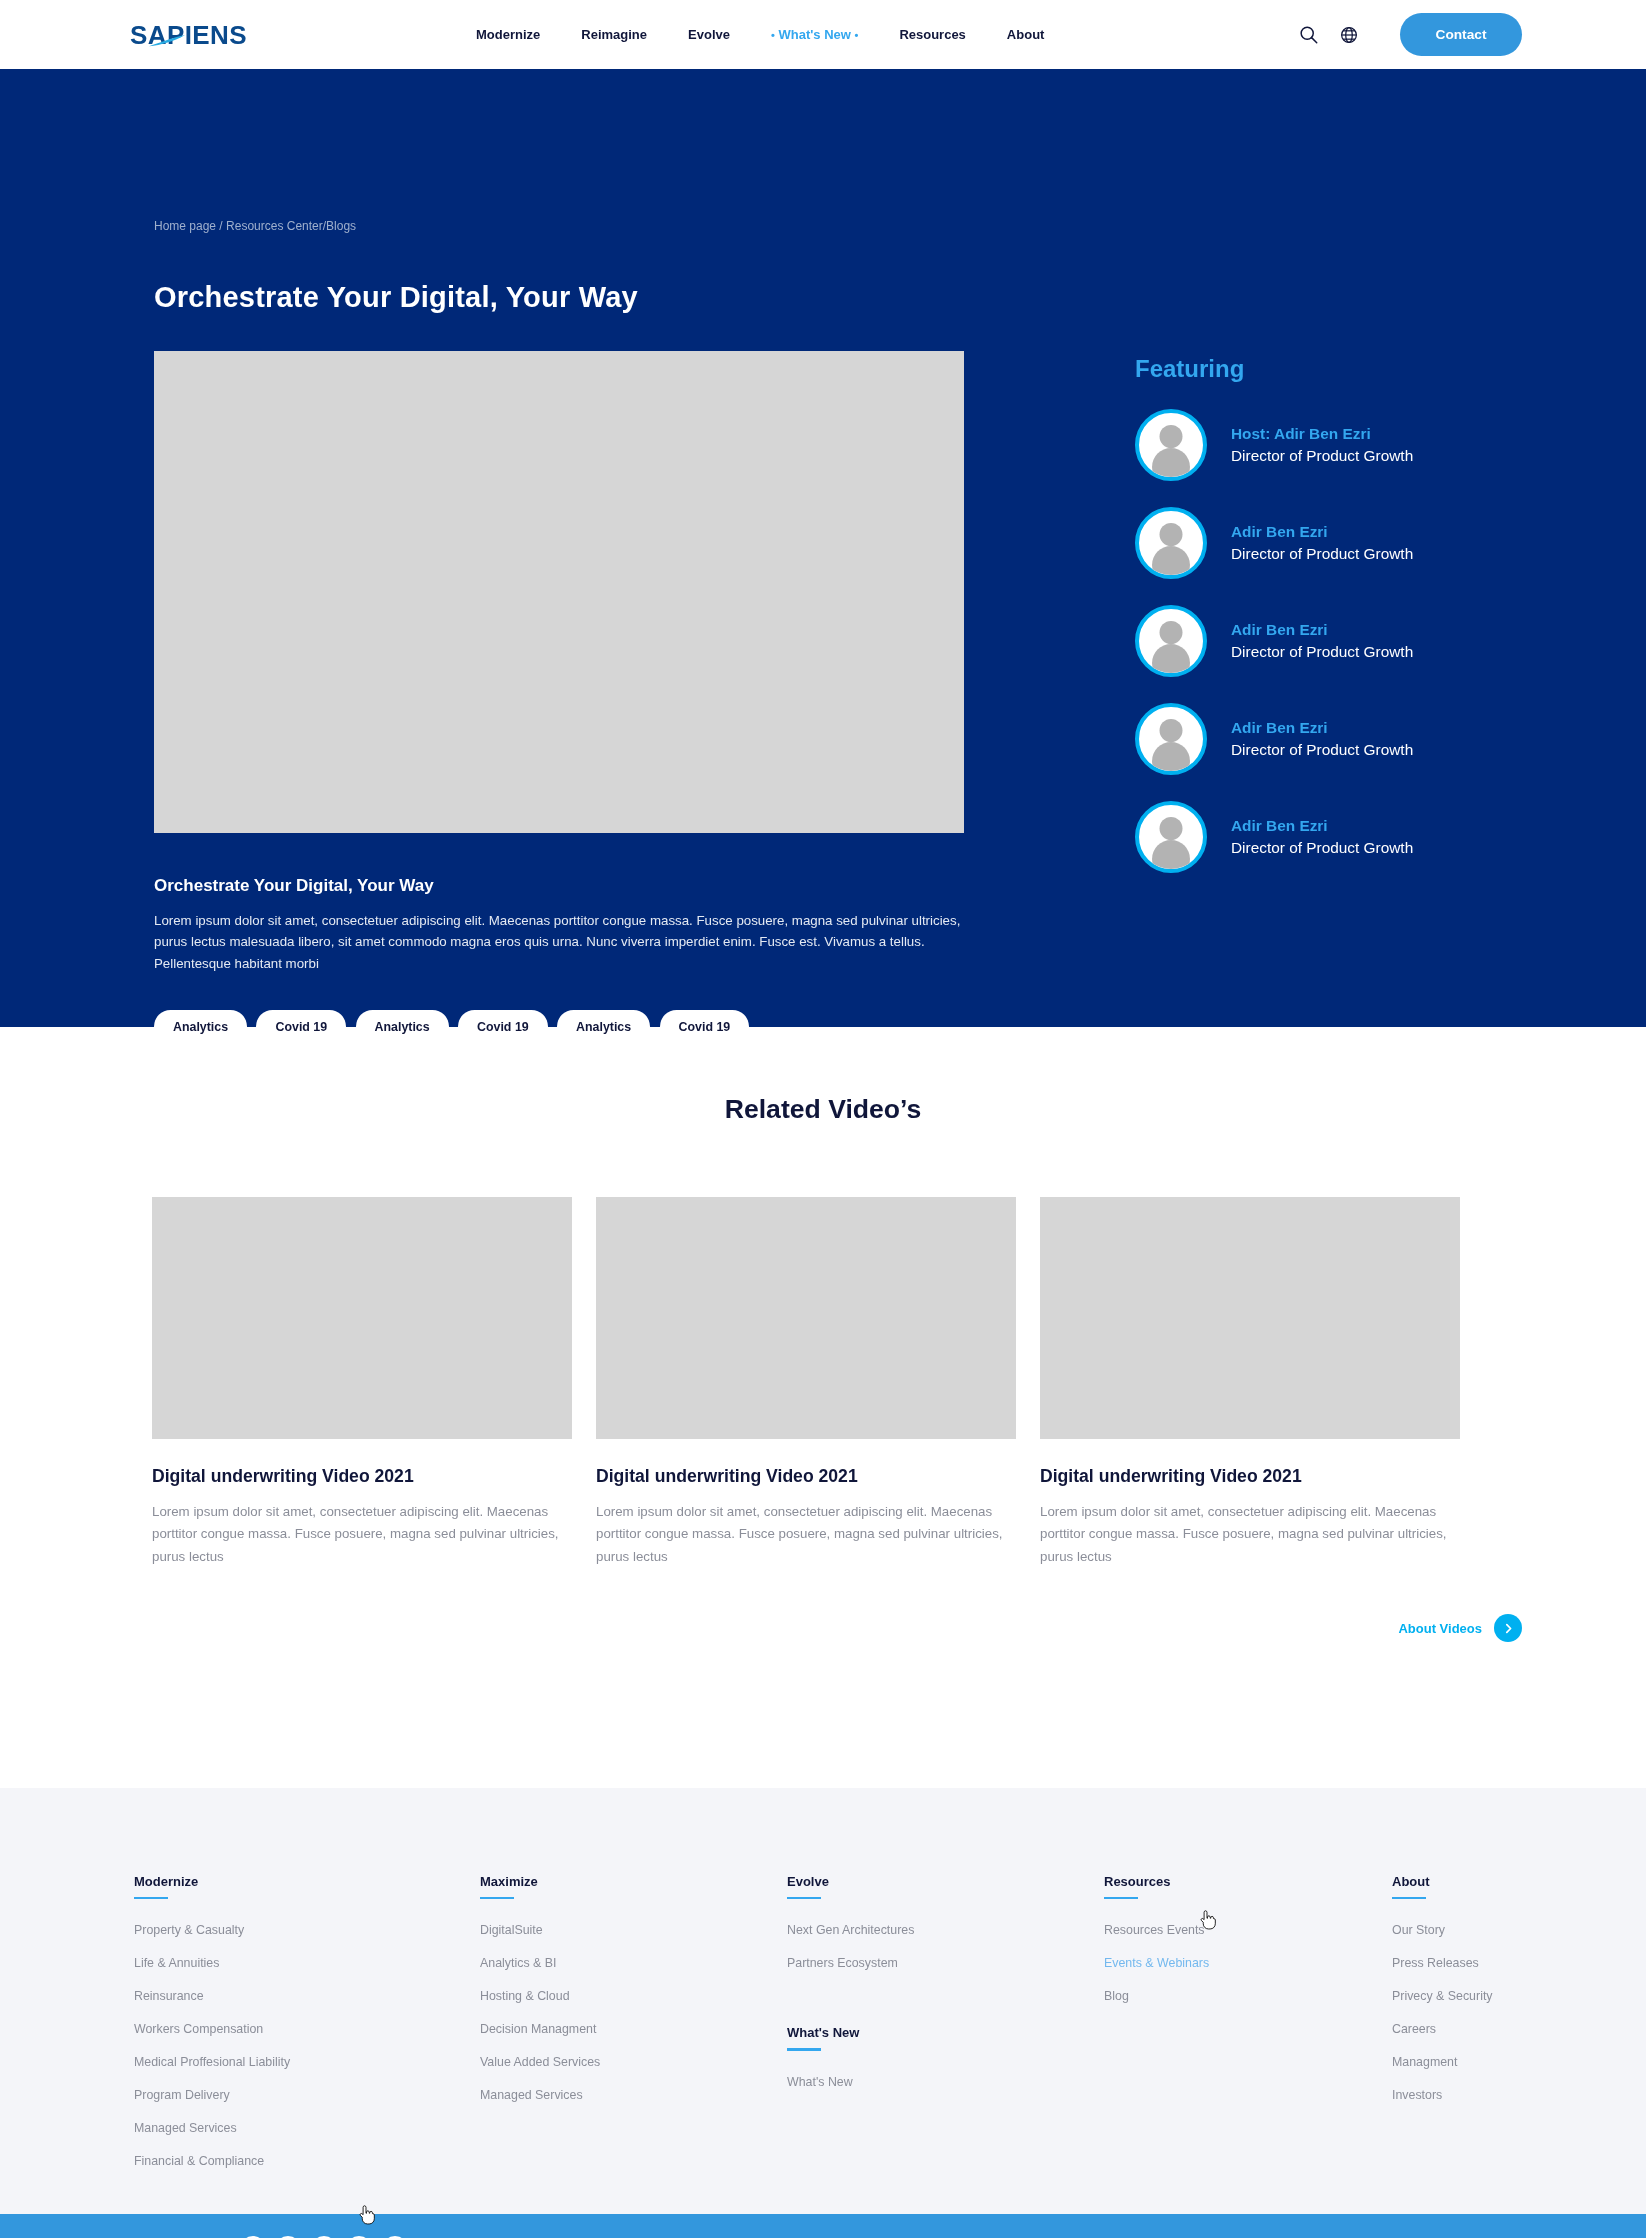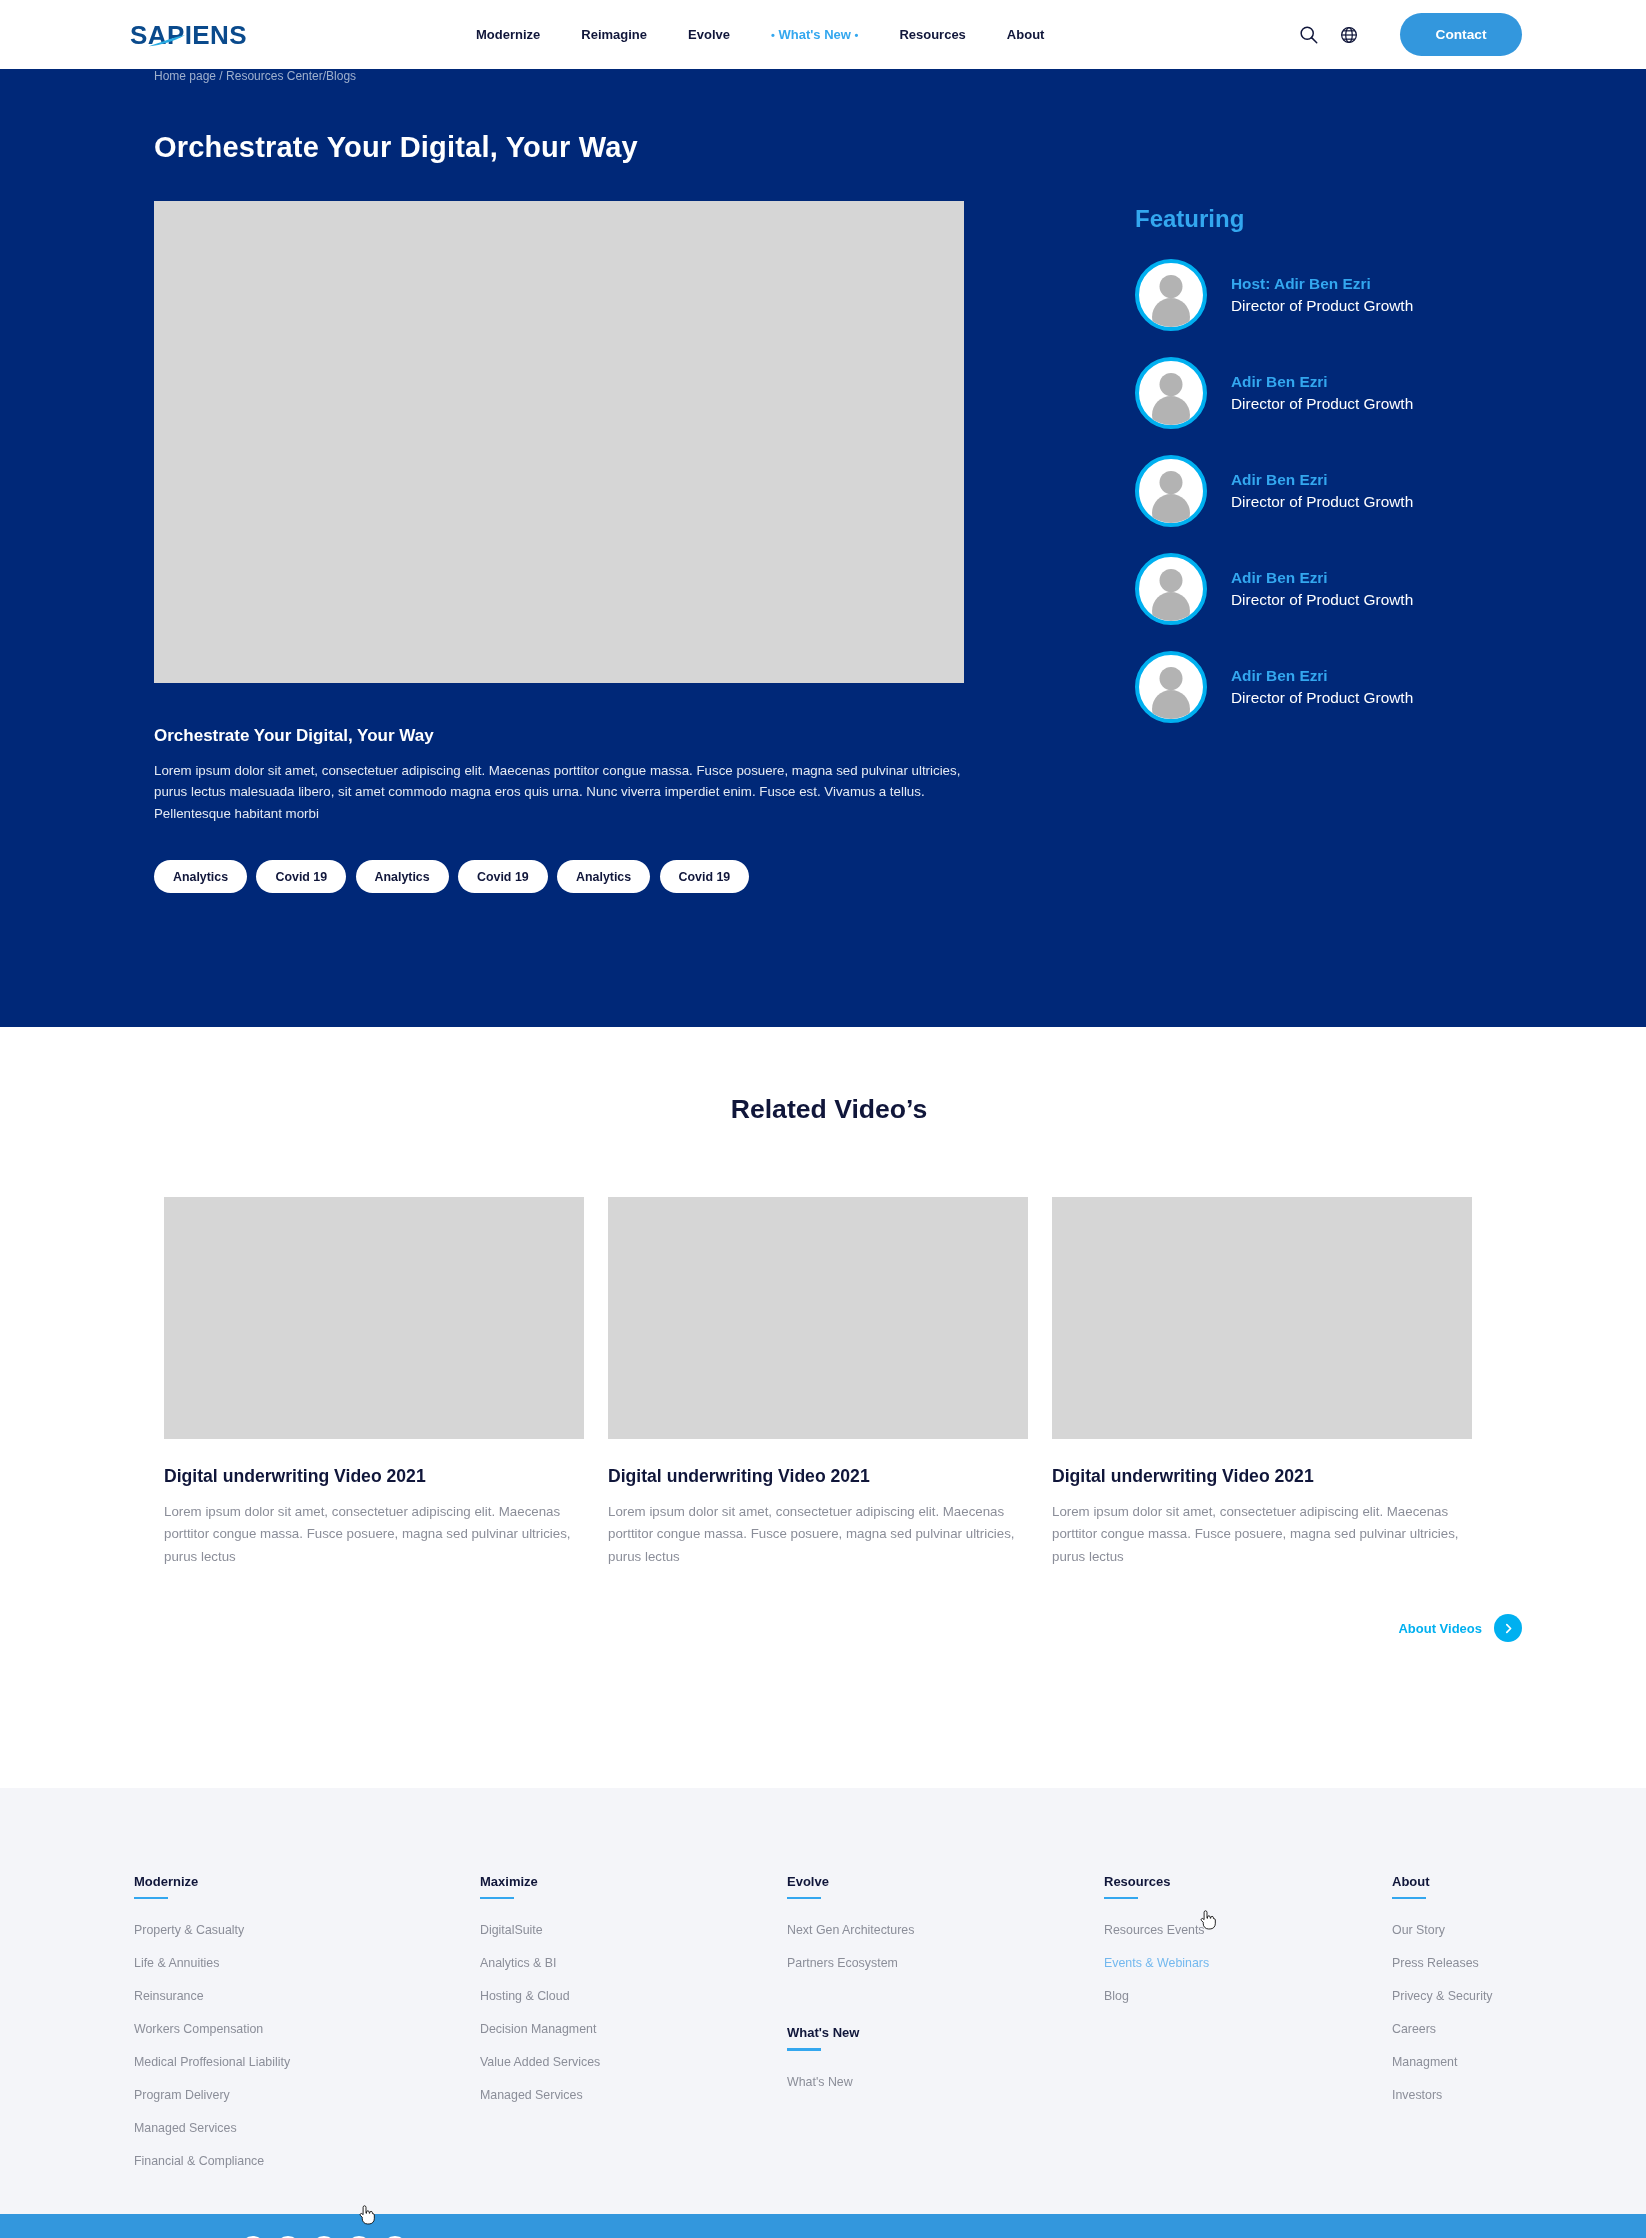--- a/index.html
+++ b/index.html
@@ -96,20 +96,21 @@
     background: #002878;
     padding: 0;
     height: 958px;
     position: relative;
   }
   .hero-inner {
     padding-left: 154px;
     padding-right: 124px;
   }
   .breadcrumb {
+    padding-top: 150px;
     font-size: 12px;
     color: #9fb0cd;
     cursor: pointer;
   }
   .hero-title {
     margin-top: 48px;
     font-size: 29px;
     font-weight: 700;
     color: #ffffff;
     letter-spacing: 0.2px;
@@ -210,21 +211,20 @@
     font-size: 15.4px;
     color: #ffffff;
     margin-top: 4.3px;
   }
 
   
   .related {
     background: #ffffff;
     padding-top: 67px;
     height: 761px;
-    padding-left: 12px;
   }
   .related-title {
     text-align: center;
     font-size: 26.6px;
     font-weight: 700;
     color: #10163a;
   }
   .cards {
     display: flex;
     gap: 24px;

